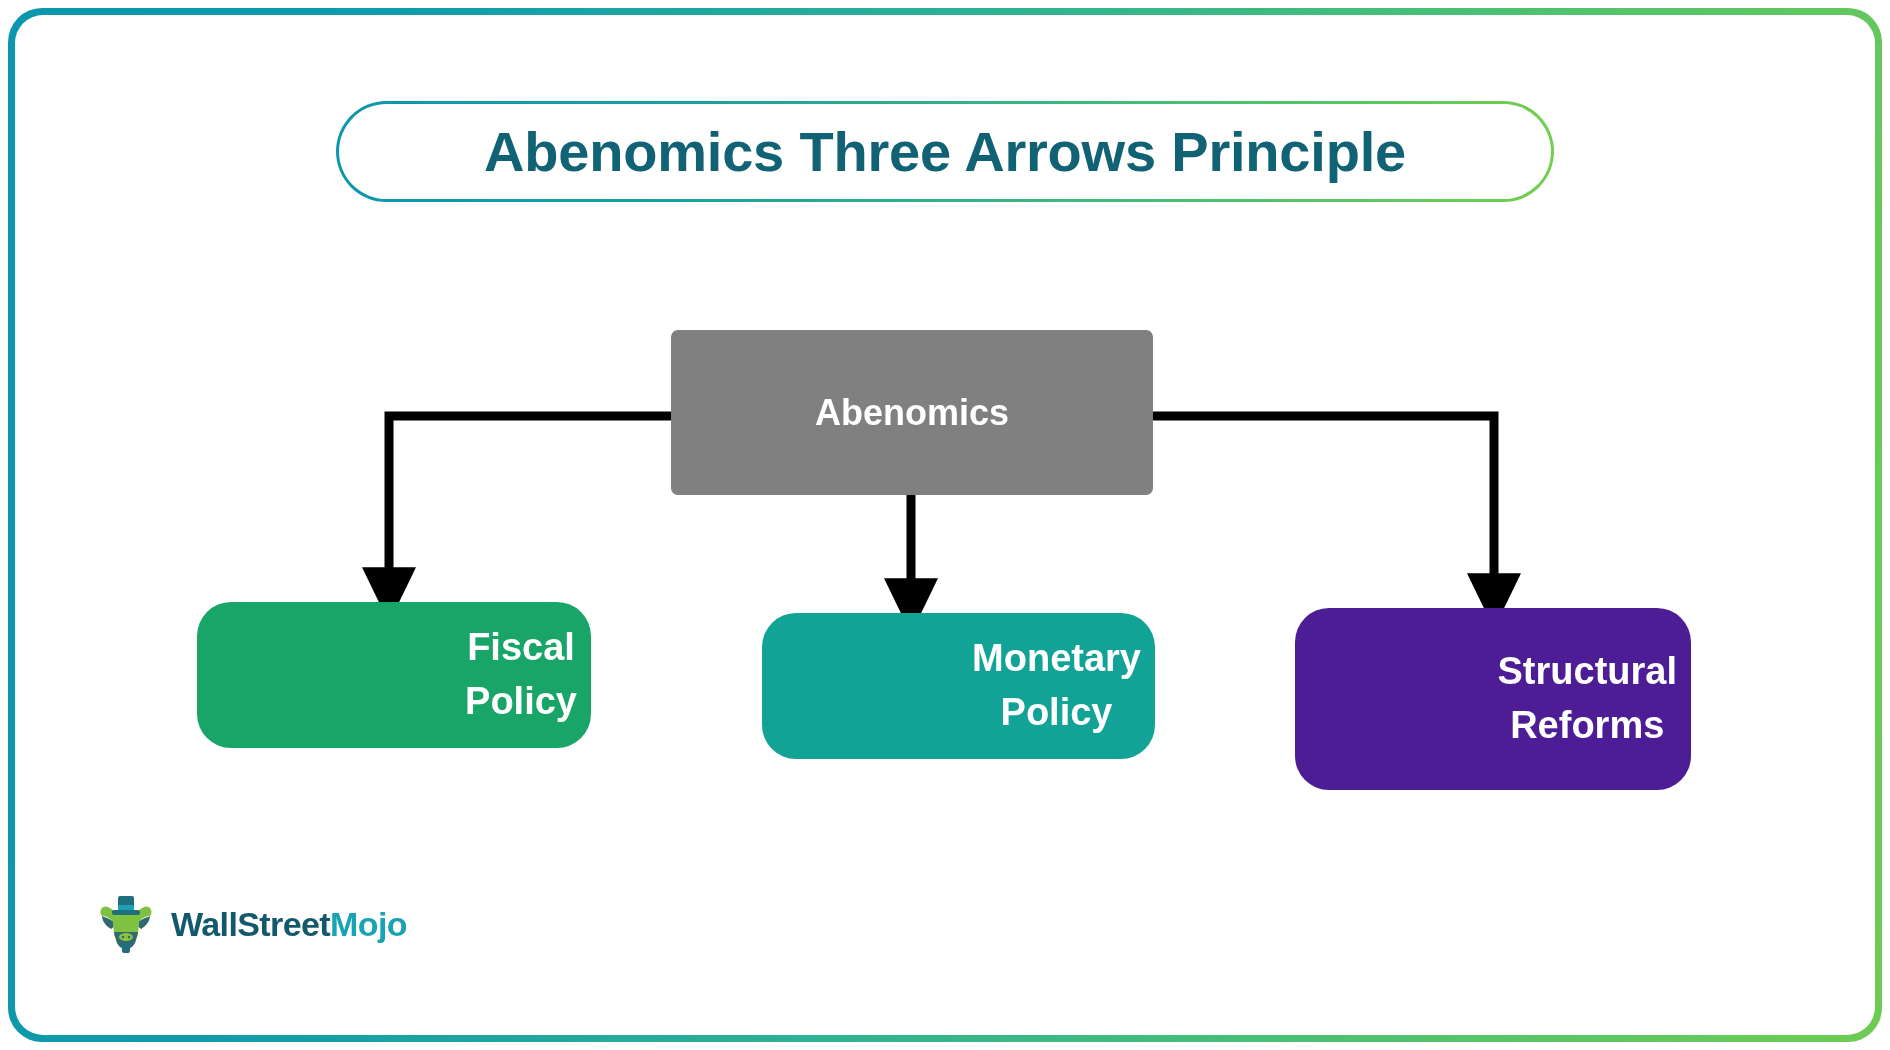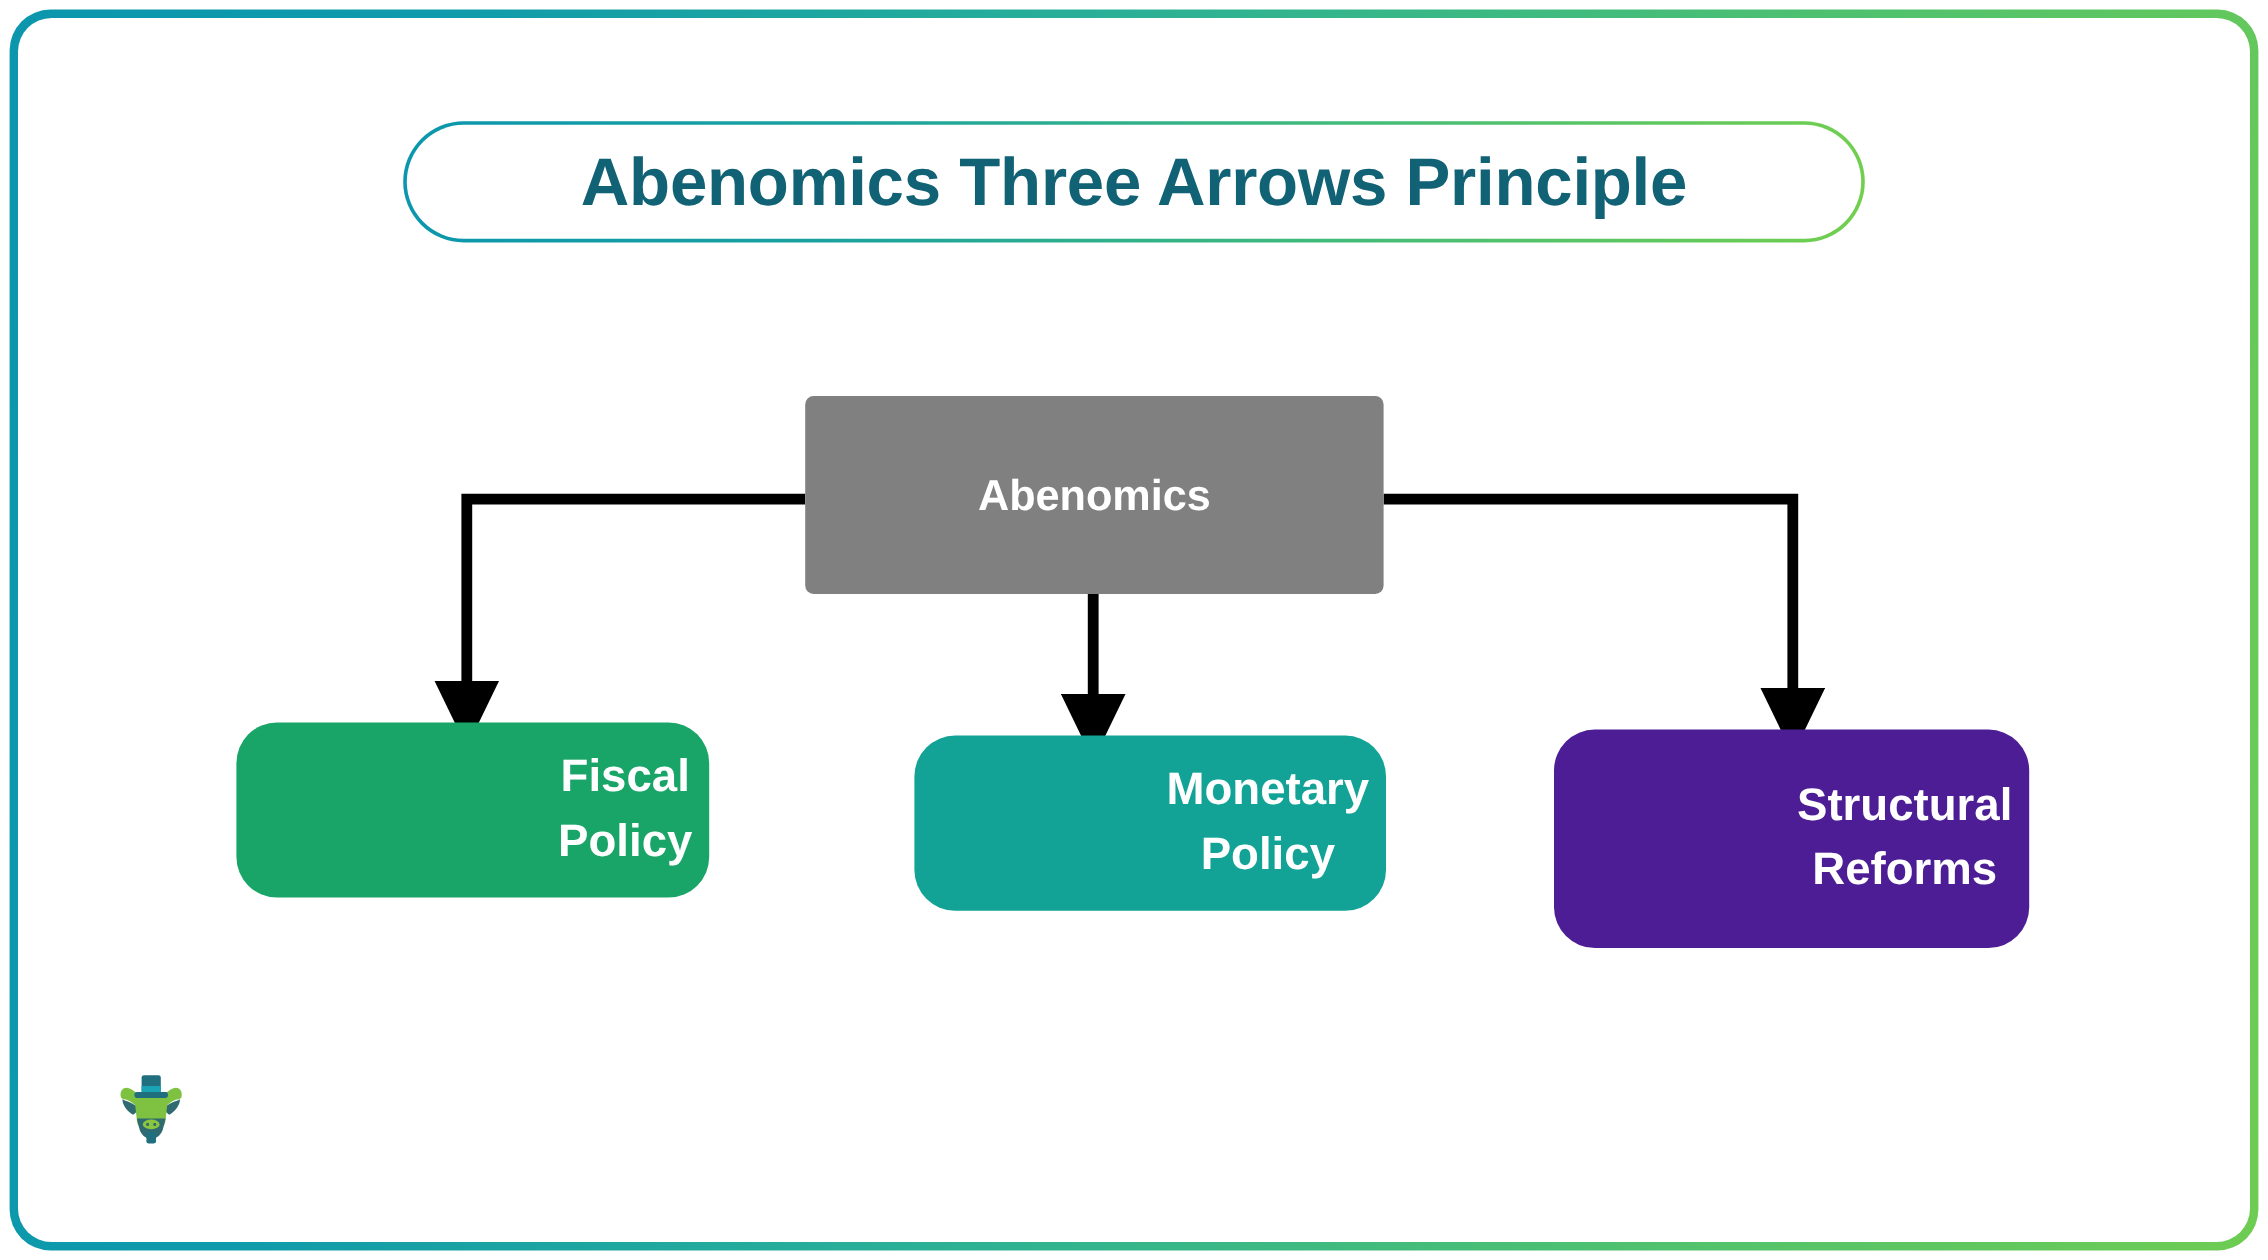--- a/index.html
+++ b/index.html
@@ -232,15 +232,18 @@
       <rect x="23" y="12" width="16" height="5" fill="#19a3b5"></rect>
       <rect x="17" y="17" width="28" height="5" rx="2" fill="#1f6f7e"></rect>
 
       <path d="M17 22 L45 22 L43 40 C43 46 38 50 31 50 C24 50 19 46 19 40 Z" fill="#7fc242"></path>
       <path d="M19 39 L43 39 L41 47 C40 52 36 56 31 56 C26 56 22 52 21 47 Z" fill="#2e6a6f"></path>
       <ellipse cx="31" cy="44" rx="7" ry="4" fill="#8cc63f"></ellipse>
       <circle cx="28" cy="44" r="1.3" fill="#2e6a6f"></circle>
       <circle cx="34" cy="44" r="1.3" fill="#2e6a6f"></circle>
       <rect x="27" y="50" width="8" height="10" rx="2" fill="#1f6f7e"></rect>
     </svg>
+    <span class="logo-text">
+      <span class="wall">WallStreet</span><span class="mojo">Mojo</span>
+    </span>
   </div>
 
 </div>
 
 </body></html>

